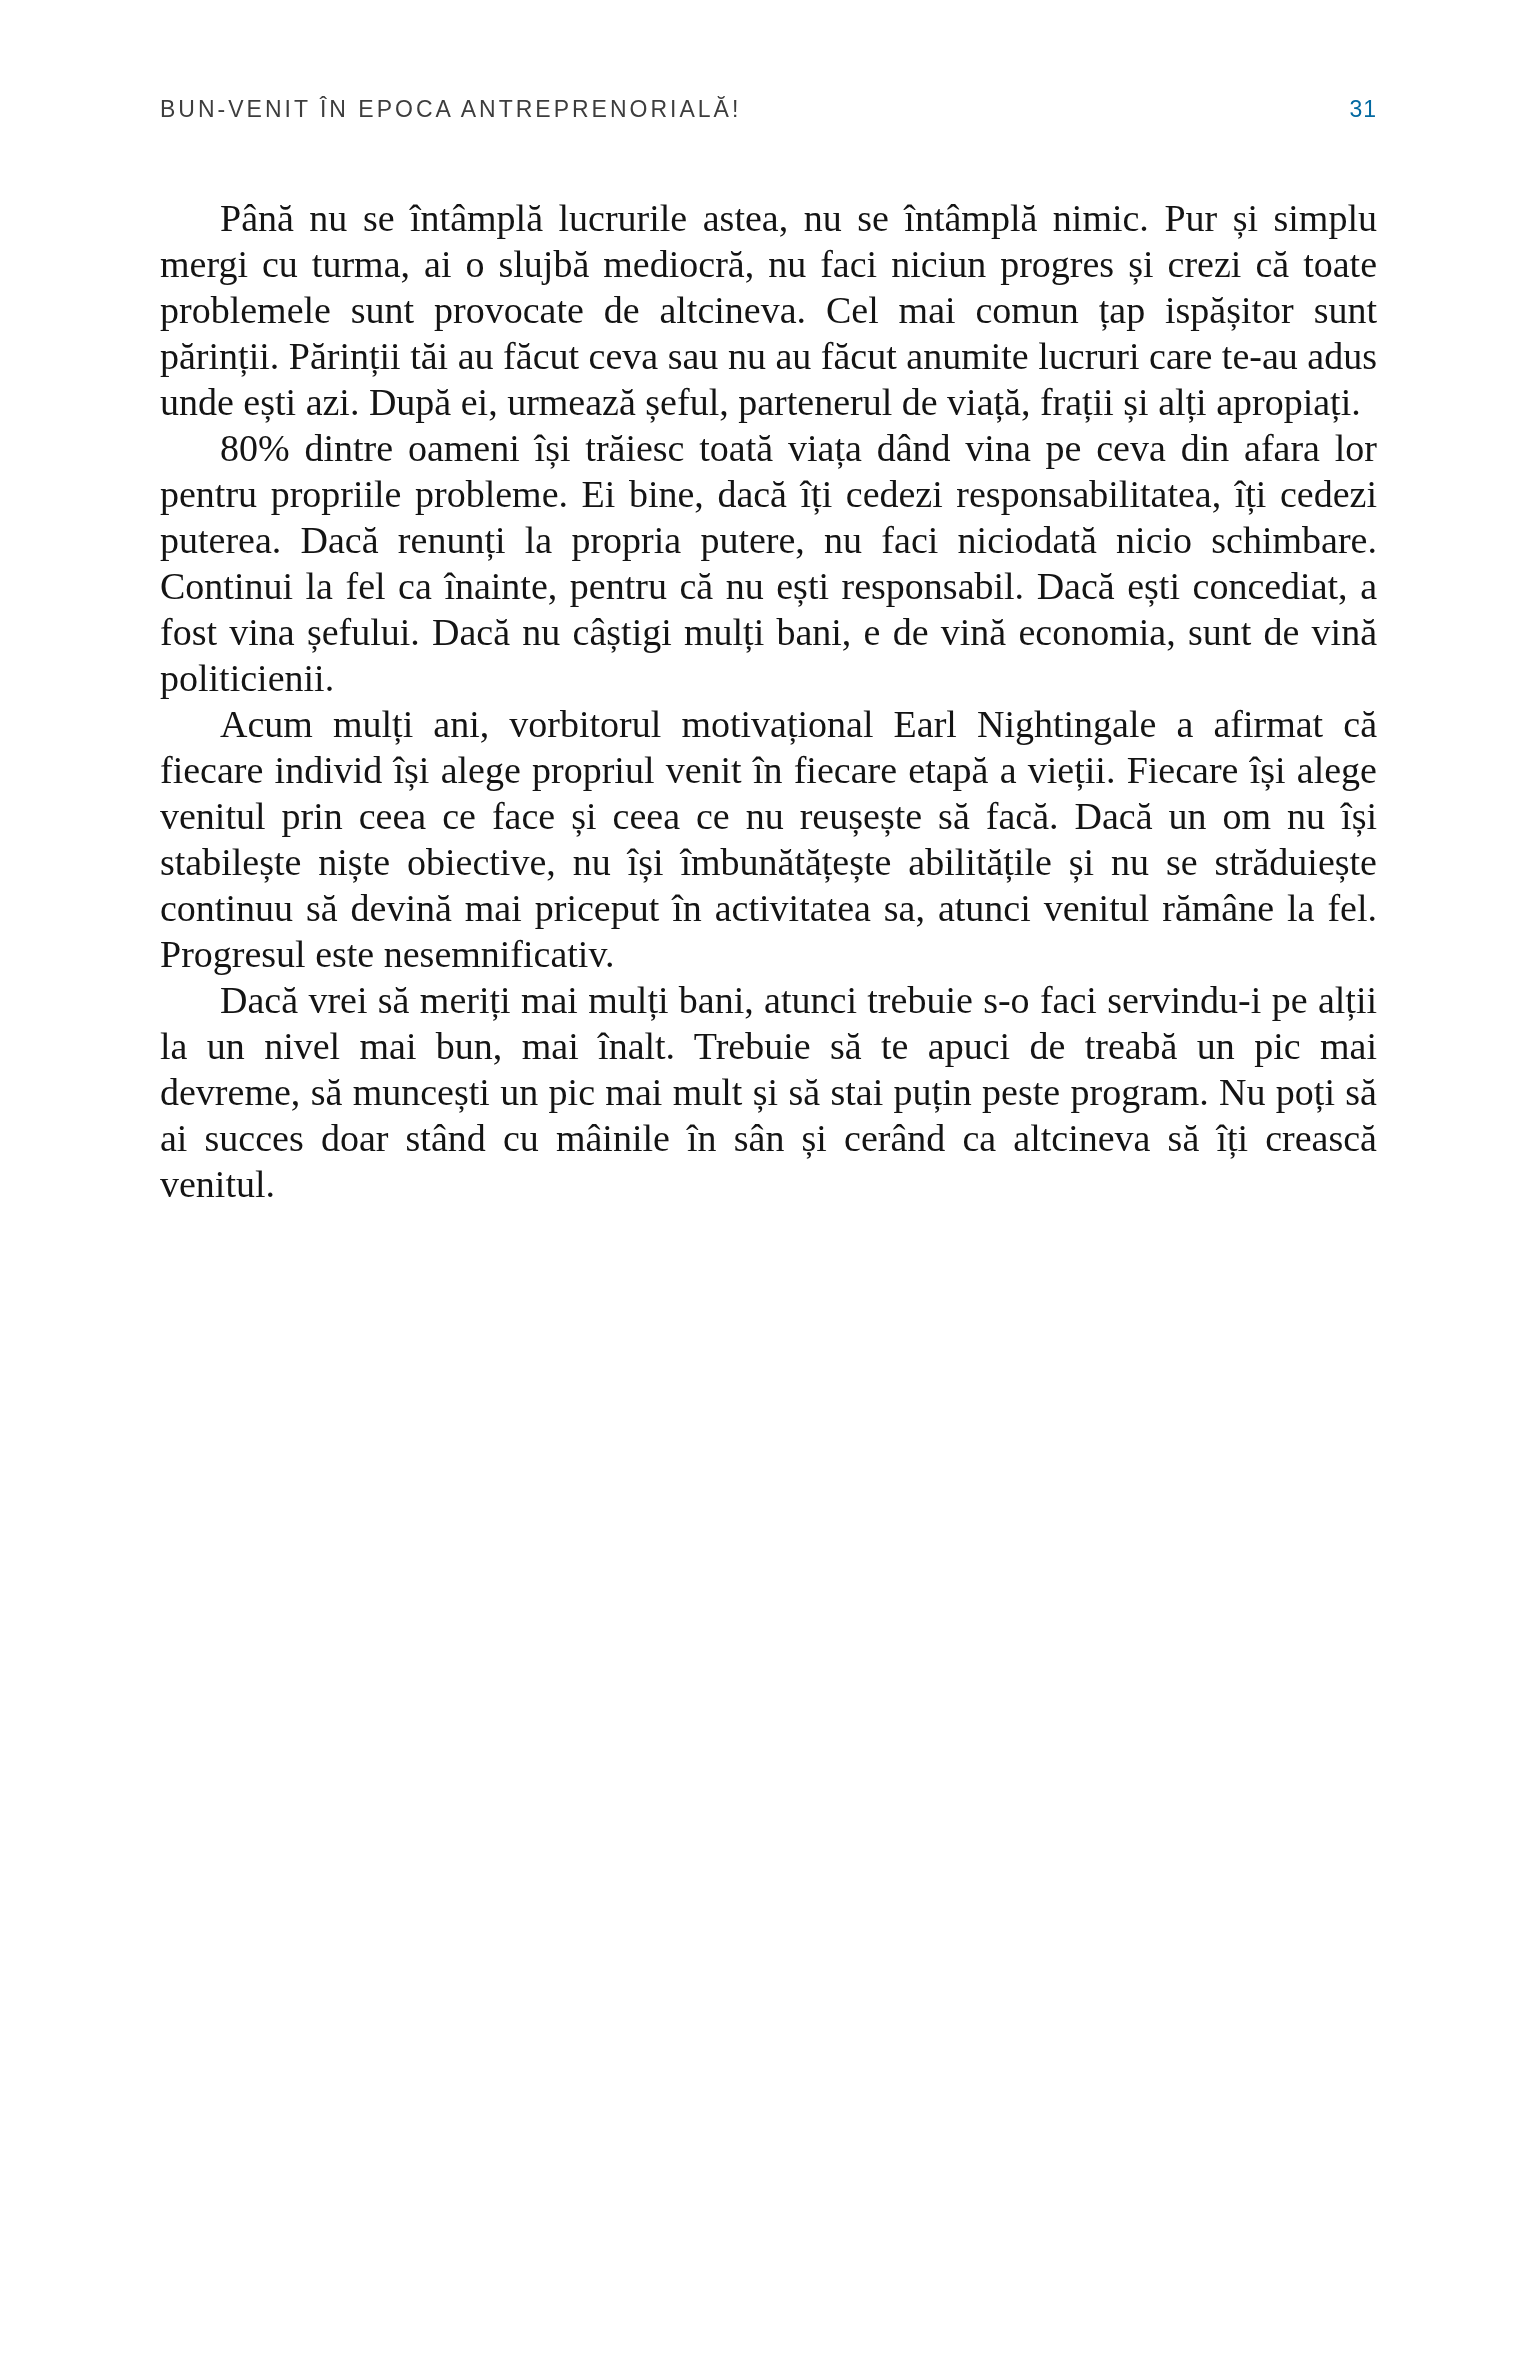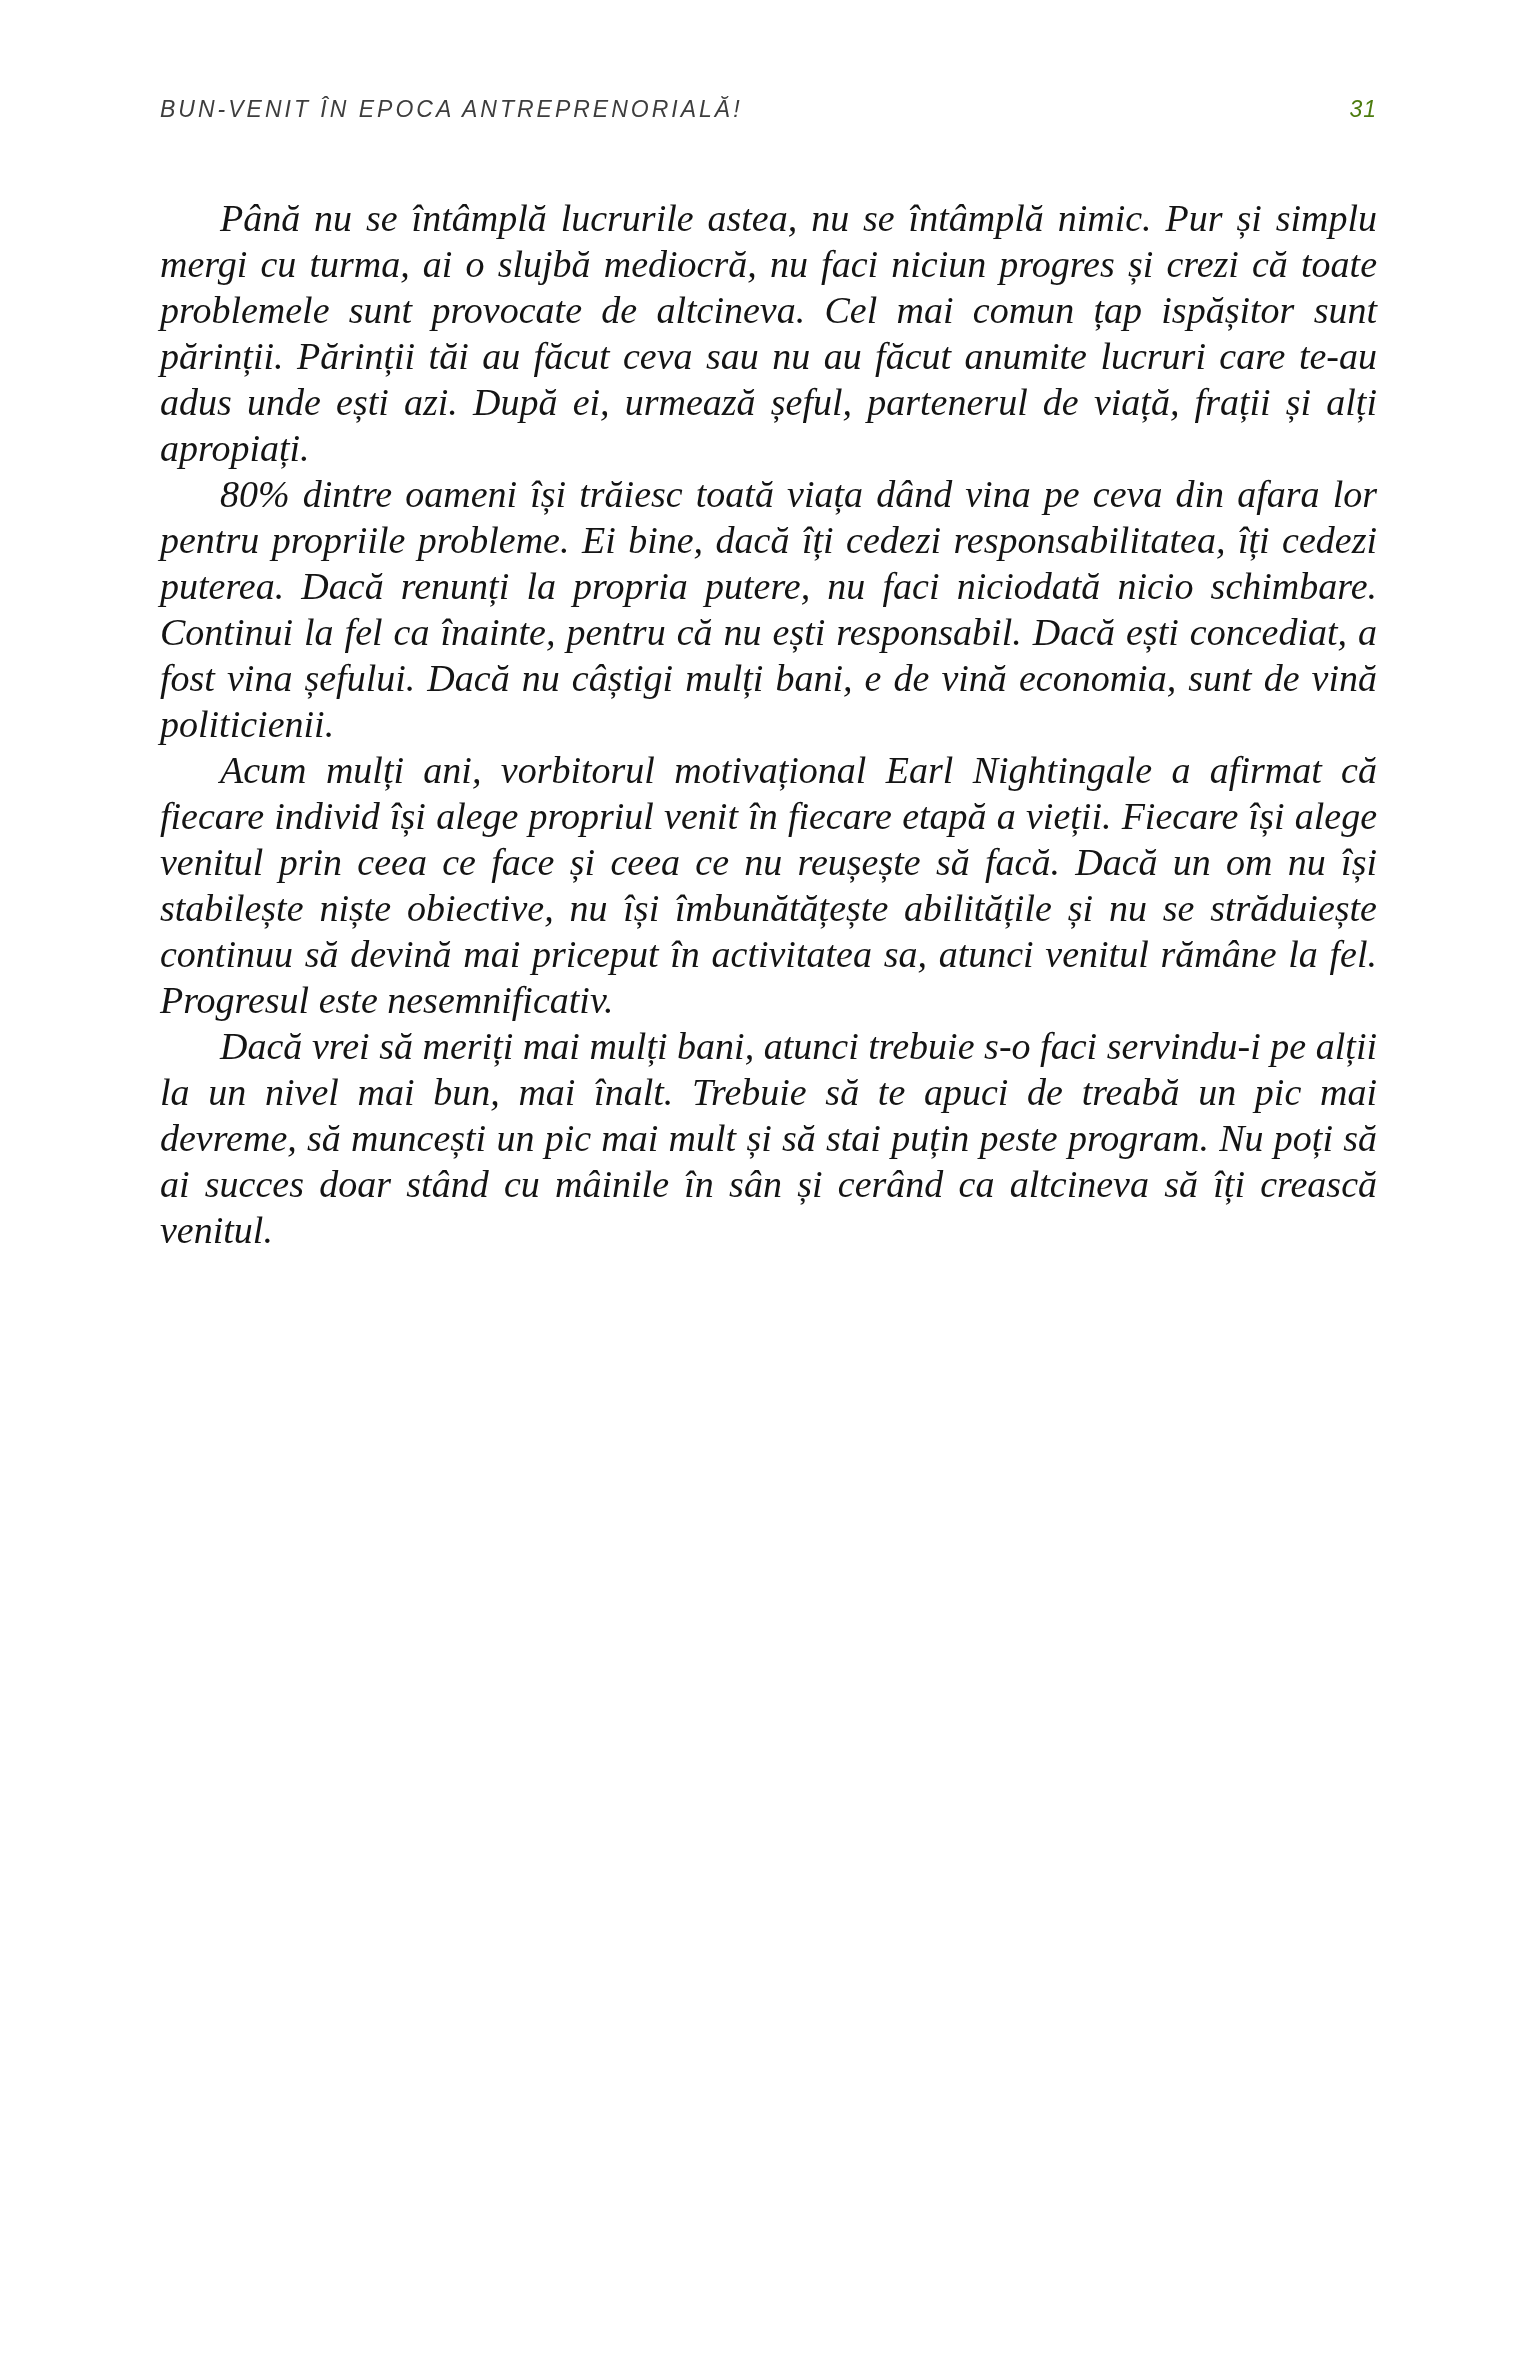--- a/index.html
+++ b/index.html
@@ -14,35 +14,34 @@
     font-family: "Liberation Serif", serif;
     color: #1b1b1b;
     overflow: hidden;
   }
   .page {
     box-sizing: border-box;
     width: 1535px;
     height: 1697px;
     padding: 96px 158px 4px 160px;
     background: #ffffff;
-    font-style: italic;
   }
   .running-header {
     display: flex;
     justify-content: space-between;
     align-items: baseline;
     font-family: "Liberation Sans", sans-serif;
     font-size: 23px;
     letter-spacing: 3px;
     color: #3d3d3d;
     font-weight: 400;
   }
   .running-header .page-number {
     letter-spacing: 1px;
-    color: #4d7c0f;
+    color: #0369a1;
   }
   .body-text {
     margin-top: 72px;
     font-size: 38px;
     line-height: 46px;
     text-align: justify;
     color: #141414;
   }
   .body-text p {
     margin: 0;

